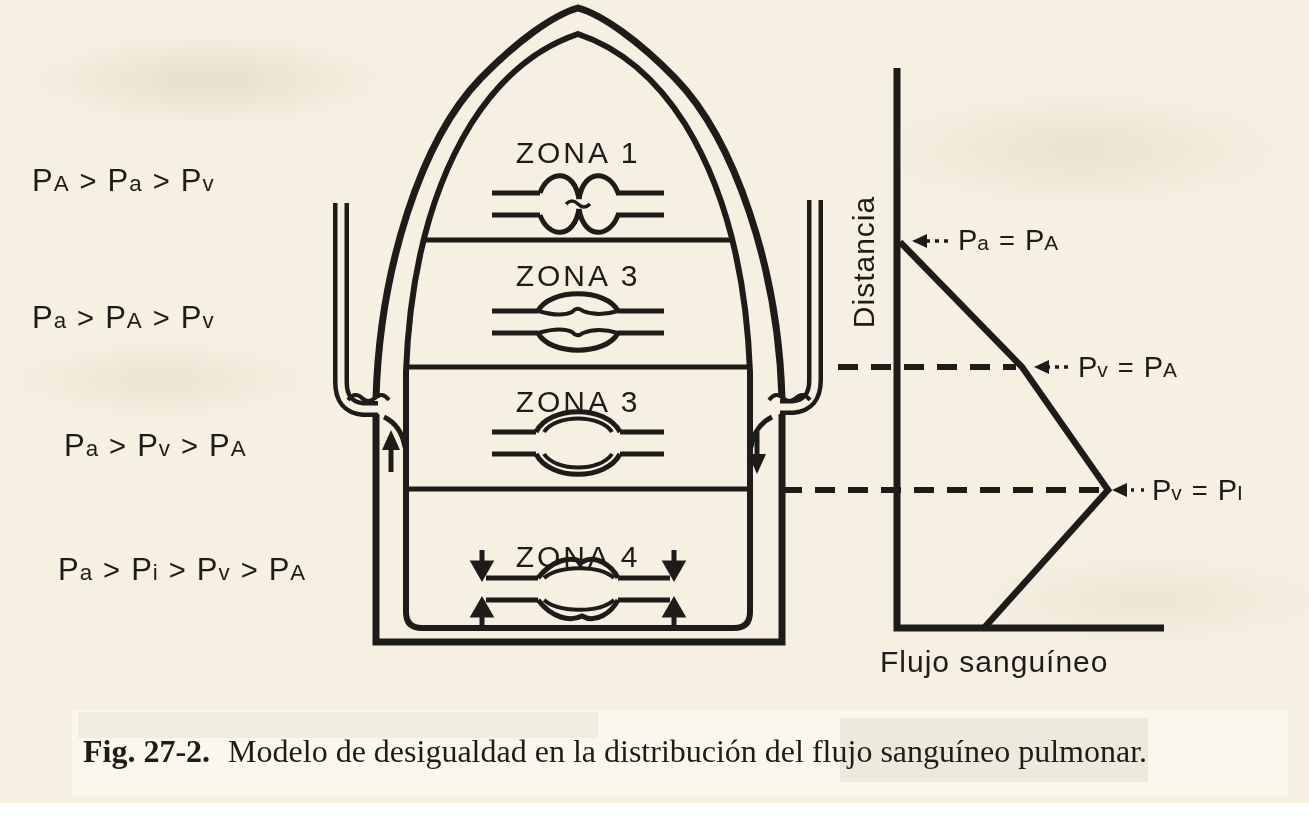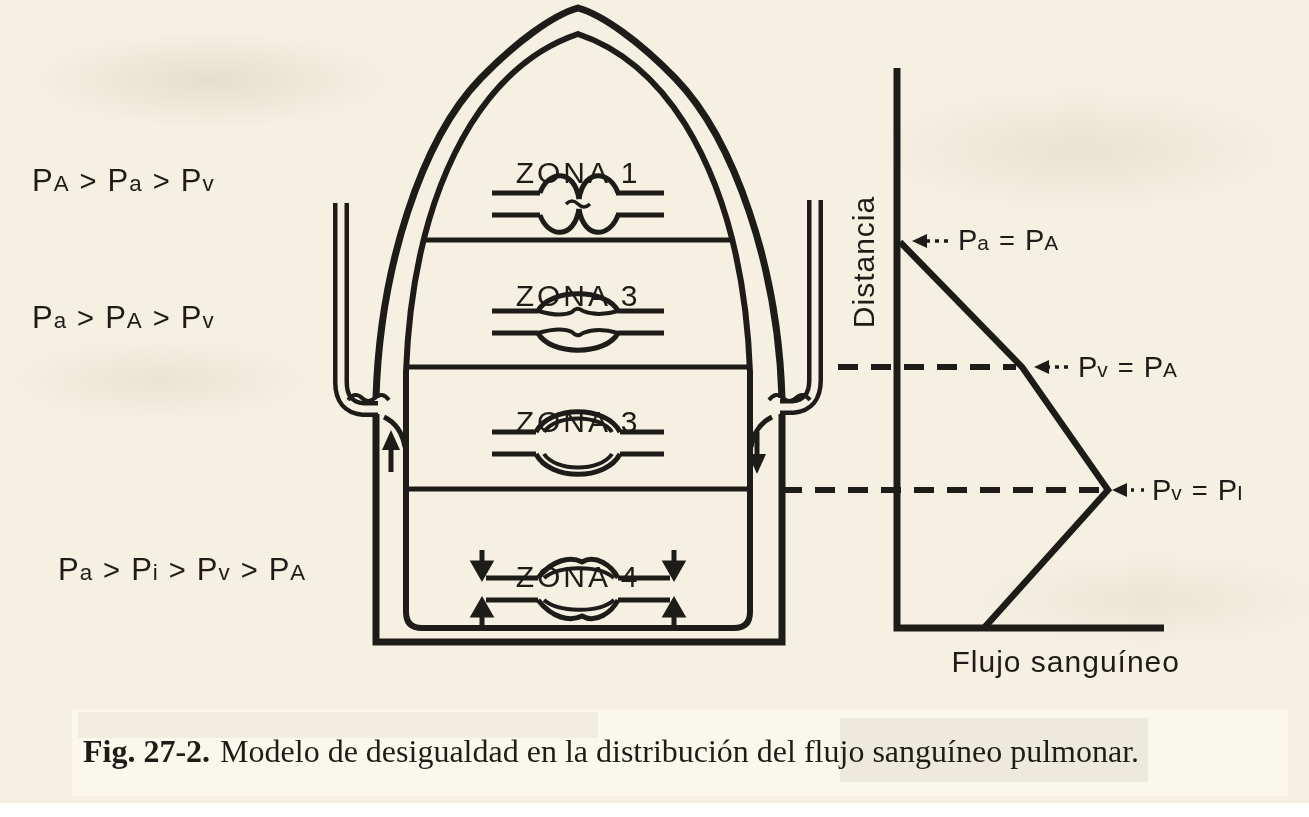--- a/index.html
+++ b/index.html
@@ -11,31 +11,31 @@
       radial-gradient(ellipse 220px 60px at 160px 380px, rgba(196,190,172,.25), transparent 70%),
       radial-gradient(ellipse 260px 70px at 1150px 600px, rgba(196,190,172,.22), transparent 70%),
       var(--paper,#f5f0e1);
     font-family:"Liberation Sans", sans-serif;color:var(--ink,#1e1c18);
   }
   svg{position:absolute;left:0;top:0;}
   .lineart{stroke:var(--ink,#1e1c18);fill:none;}
   .formula{position:absolute;transform:translateY(-50%);font-size:31px;letter-spacing:1px;font-weight:500;white-space:nowrap;}
   .formula .sm,.anno .sm{font-size:.72em;}
   .formula .gt,.anno .gt{margin:0 10px;font-size:.94em;}
-  .zone-label{position:absolute;transform:translate(-50%,-50%);font-size:30px;letter-spacing:3px;white-space:nowrap;margin-top:20px;}
+  .zone-label{position:absolute;transform:translate(-50%,-50%);font-size:30px;letter-spacing:3px;white-space:nowrap;}
   .anno{position:absolute;transform:translateY(-50%);font-size:29px;white-space:nowrap;}
   .y-axis-label{position:absolute;left:864px;top:262px;transform:translate(-50%,-50%) rotate(-90deg);font-size:30px;letter-spacing:1px;white-space:nowrap;}
-  .x-axis-label{position:absolute;left:880px;top:645px;width:300px;text-align:right;font-size:30px;letter-spacing:1px;}
+  .x-axis-label{position:absolute;left:880px;top:645px;width:300px;text-align:left;font-size:30px;letter-spacing:1px;}
   .caption-strip{position:absolute;left:72px;top:710px;width:1216px;height:86px;background:#faf7ec;}
   .hl{position:absolute;background:#e7e3d5;}
   .hl1{left:840px;top:718px;width:308px;height:64px;opacity:.7;}
   .hl2{left:78px;top:712px;width:520px;height:26px;opacity:.5;}
   .caption{position:absolute;left:83px;top:733px;font-family:"Liberation Serif", serif;font-size:32px;white-space:nowrap;}
   .caption .prefix{font-weight:bold;}
-  .caption .rest{margin-left:10px;}
+  .caption .rest{margin-left:18px;}
 </style>
 </head>
 <body>
 
 <div id="screenshot">
 
   <div class="caption-strip"></div>
   <div class="hl hl2"></div>
   <div class="hl hl1"></div>
 
@@ -144,20 +144,21 @@
       <polygon fill="#1e1c18" points="1034,367 1049,360 1049,374"></polygon>
     </g>
     <g>
       <path class="lineart" stroke-width="3.5" stroke-dasharray="3 7" d="M1144,490 H1128"></path>
       <polygon fill="#1e1c18" points="1112,490 1127,483 1127,497"></polygon>
     </g>
   </svg>
 
   <div class="formula" style="left:32px;top:181px">P<span class="sm">A</span><span class="gt">&gt;</span>P<span class="sm">a</span><span class="gt">&gt;</span>P<span class="sm">v</span></div>
   <div class="formula" style="left:32px;top:318px">P<span class="sm">a</span><span class="gt">&gt;</span>P<span class="sm">A</span><span class="gt">&gt;</span>P<span class="sm">v</span></div>
+  <div class="formula" style="left:64px;top:446px">P<span class="sm">a</span><span class="gt">&gt;</span>P<span class="sm">v</span><span class="gt">&gt;</span>P<span class="sm">A</span></div>
   <div class="formula" style="left:58px;top:570px">P<span class="sm">a</span><span class="gt">&gt;</span>P<span class="sm">i</span><span class="gt">&gt;</span>P<span class="sm">v</span><span class="gt">&gt;</span>P<span class="sm">A</span></div>
 
   <div class="zone-label" style="left:578px;top:153px">ZONA 1</div>
   <div class="zone-label" style="left:578px;top:276px">ZONA 3</div>
   <div class="zone-label" style="left:578px;top:402px">ZONA 3</div>
   <div class="zone-label" style="left:578px;top:557px">ZONA 4</div>
 
   <div class="y-axis-label">Distancia</div>
   <div class="x-axis-label">Flujo sanguíneo</div>
   <div class="anno" style="left:958px;top:240px">P<span class="sm">a</span><span class="gt">=</span>P<span class="sm">A</span></div>

